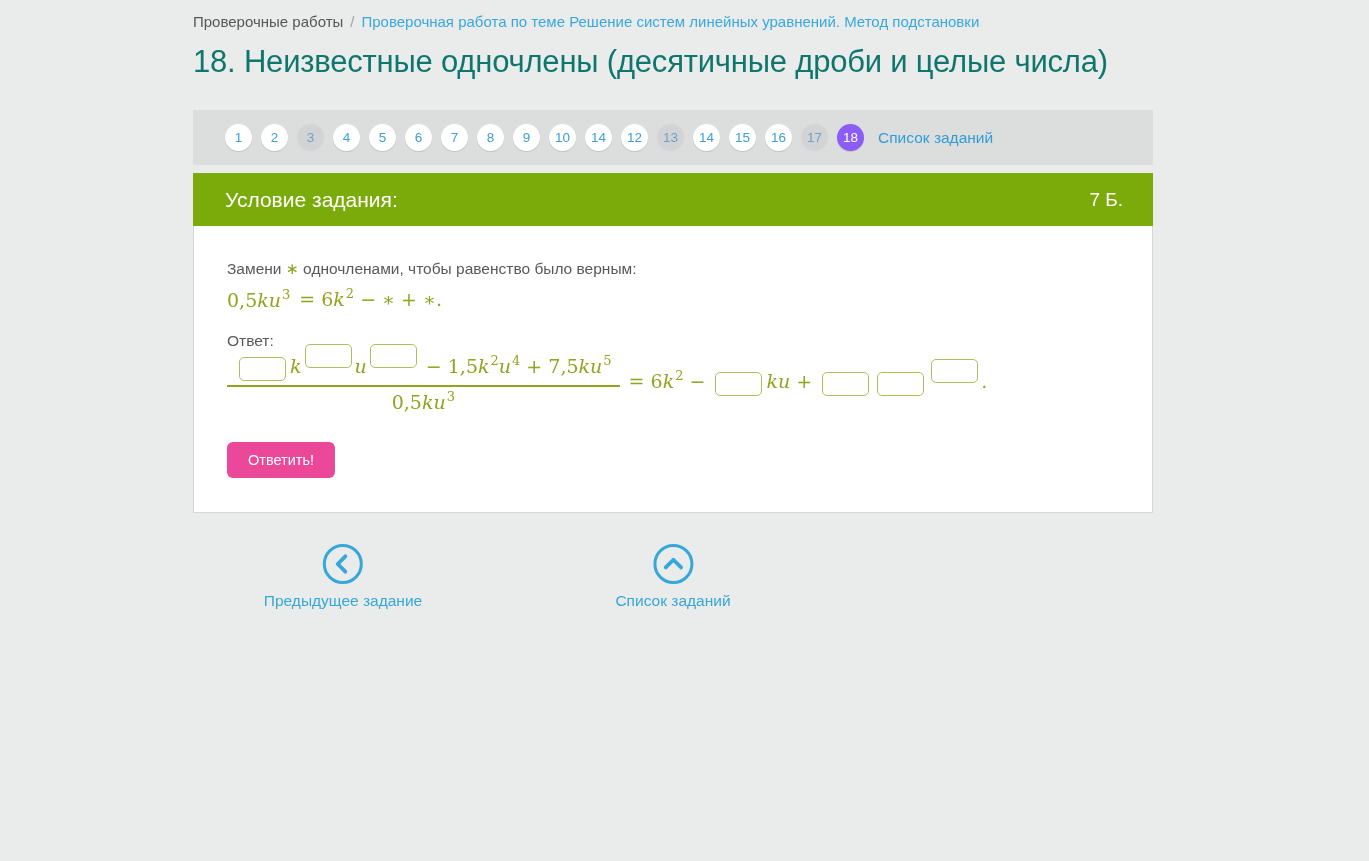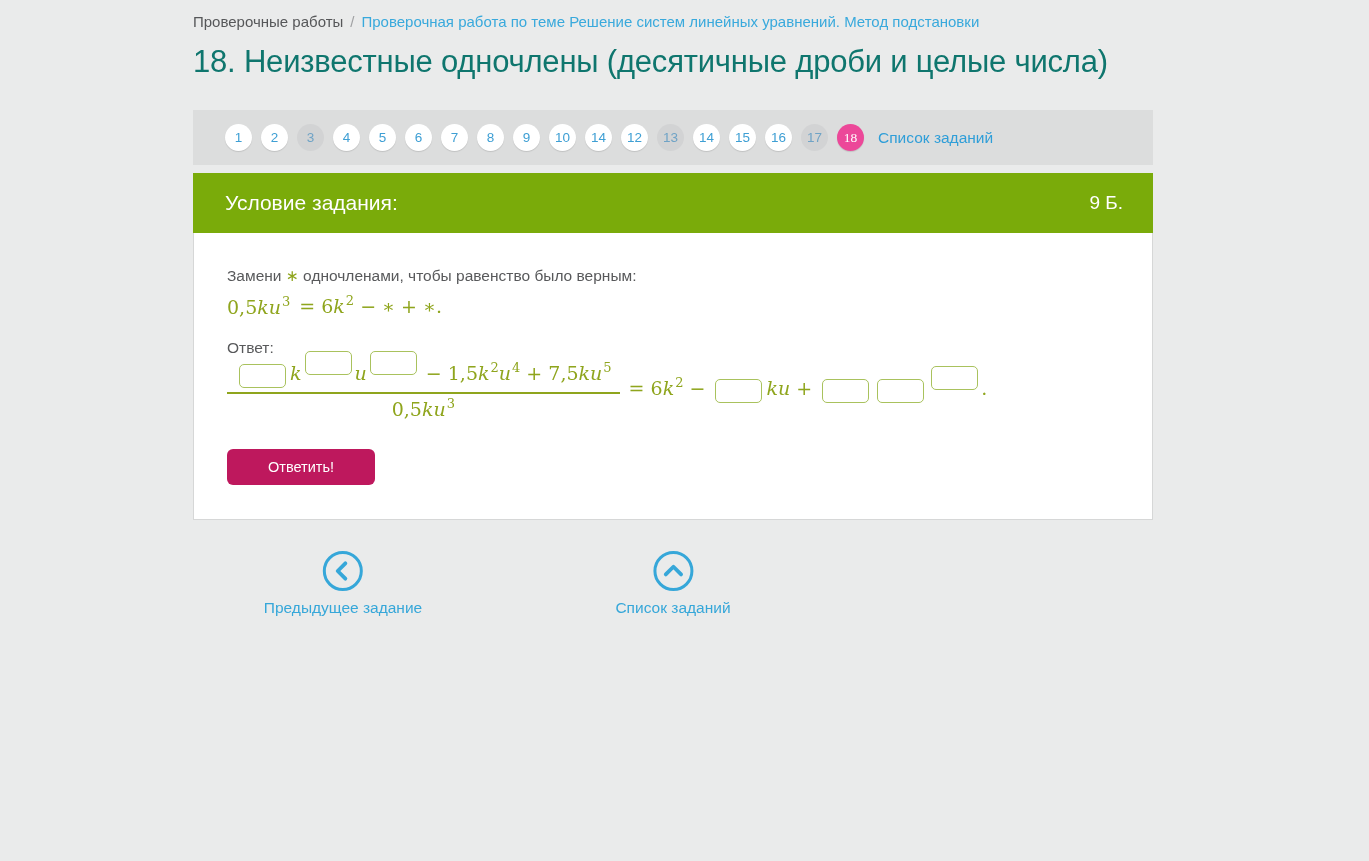--- a/index.html
+++ b/index.html
@@ -44,34 +44,34 @@
     color: #3e9fd4;
     font-family: "Liberation Sans", sans-serif;
     font-size: 13.5px;
     display: inline-flex;
     align-items: center;
     justify-content: center;
     cursor: pointer;
     box-shadow: 0 1px 1px rgba(0,0,0,0.12);
   }
   .pg-circle.visited { background: #d2d3d4; color: #6fa3c6; box-shadow: none; }
-  .pg-circle.active { background: #ec4899; color: #ffffff; font-family: Liberation Serif, serif; }
+  .pg-circle.active { background: #8b5cf6; color: #ffffff; }
   .list-link {
     margin-left: 14px;
     color: #2f9ed8;
     font-size: 15.5px;
     text-decoration: none;
     cursor: pointer;
   }
 
   
   .task-header {
     margin-top: 8px;
     background: #7aab0a;
-    height: 60px;
+    height: 53px;
     color: #ffffff;
     display: flex;
     align-items: center;
     justify-content: space-between;
     padding: 0 30px 0 32px;
   }
   .task-header .hd-title { font-size: 21px; }
   .task-header .points { font-size: 19px; }
 
   
@@ -115,25 +115,25 @@
     font-size: 14px;
     text-align: center;
     color: #58595b;
   }
   .math input.tk-input-sup { position: relative; top: -13px; margin: 0 3px; }
 
   .answer-label { margin-top: 21px; font-size: 15.5px; color: #58595b; }
 
   .answer-btn {
     margin-top: 29px;
-    background: #be185d;
+    background: #ec4899;
     color: #ffffff;
     border: none;
     border-radius: 6px;
-    width: 148px;
+    width: 108px;
     height: 36px;
     font-family: "Liberation Sans", sans-serif;
     font-size: 14.5px;
     cursor: pointer;
     display: block;
   }
 
   
   .footer-nav { position: relative; height: 90px; margin-top: 24px; }
   .nav-item {
@@ -187,21 +187,21 @@
         <button class="pg-circle">15</button>
         <button class="pg-circle">16</button>
         <button class="pg-circle visited">17</button>
         <button class="pg-circle active">18</button>
       </div>
     <a class="list-link">Список заданий</a>
   </div>
 
   <div class="task-header">
     <span class="hd-title">Условие задания:</span>
-    <span class="points">9 Б.</span>
+    <span class="points">7 Б.</span>
   </div>
 
   <div class="card">
 
     <p class="task-text"><span class="tk-text">Замени </span><span class="tk-star">∗</span><span class="tk-text"> одночленами, чтобы равенство было верным:</span></p>
 
     <div class="math cond-formula">
       <span class="frac">
         <span class="den"><span class="tk-mn">0,5</span><span class="tk-mi">ku</span><sup class="tk-sup">3</sup></span>
       </span>

